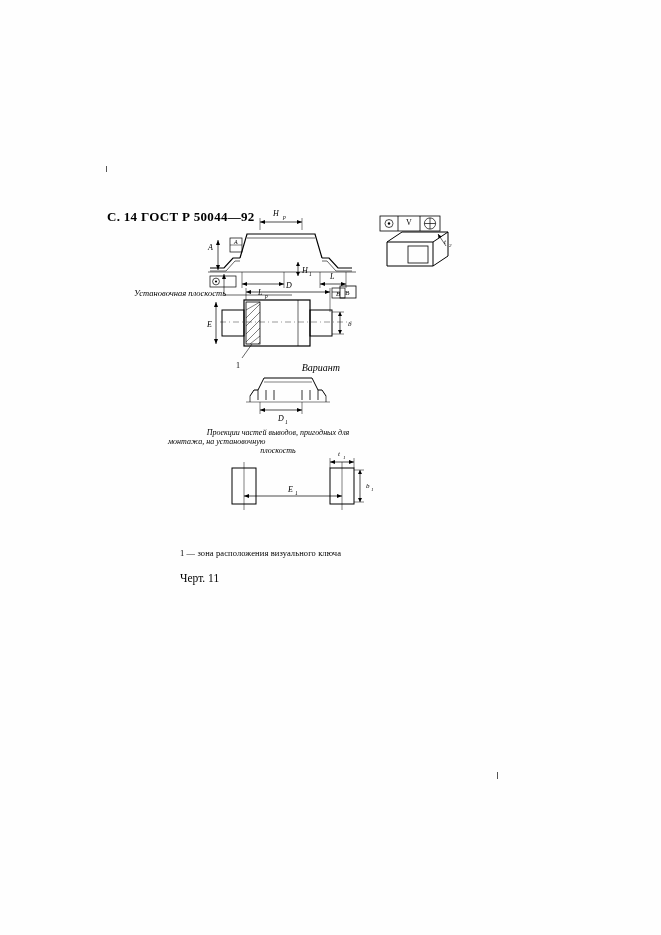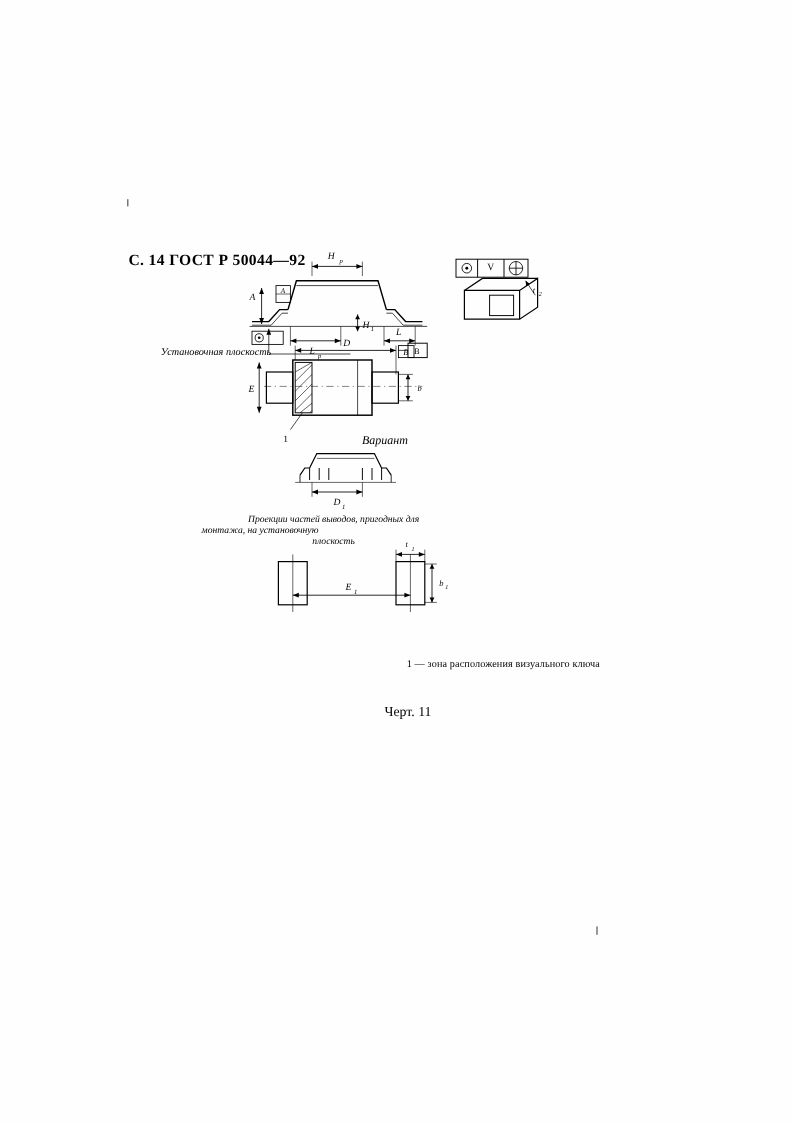--- a/index.html
+++ b/index.html
@@ -64,32 +64,30 @@
     position: absolute;
     width: 100%;
     text-align: center;
     font-size: 10.5px;
   }
   .note-line {
     position: absolute;
     left: 0;
     top: 348px;
     width: 100%;
-    text-align: right;
+    text-align: left;
     font-size: 8.5px;
     letter-spacing: 0.1px;
   }
   .chert {
     position: absolute;
     left: 0;
     top: 372px;
     width: 100%;
-    text-align: center;
     font-size: 11.5px;
-    margin-top: 16px;
   }
   svg text {
     font-family: "Liberation Serif", serif;
   }
 </style>
 </head>
 <body>
 
 <div class="page">
 

